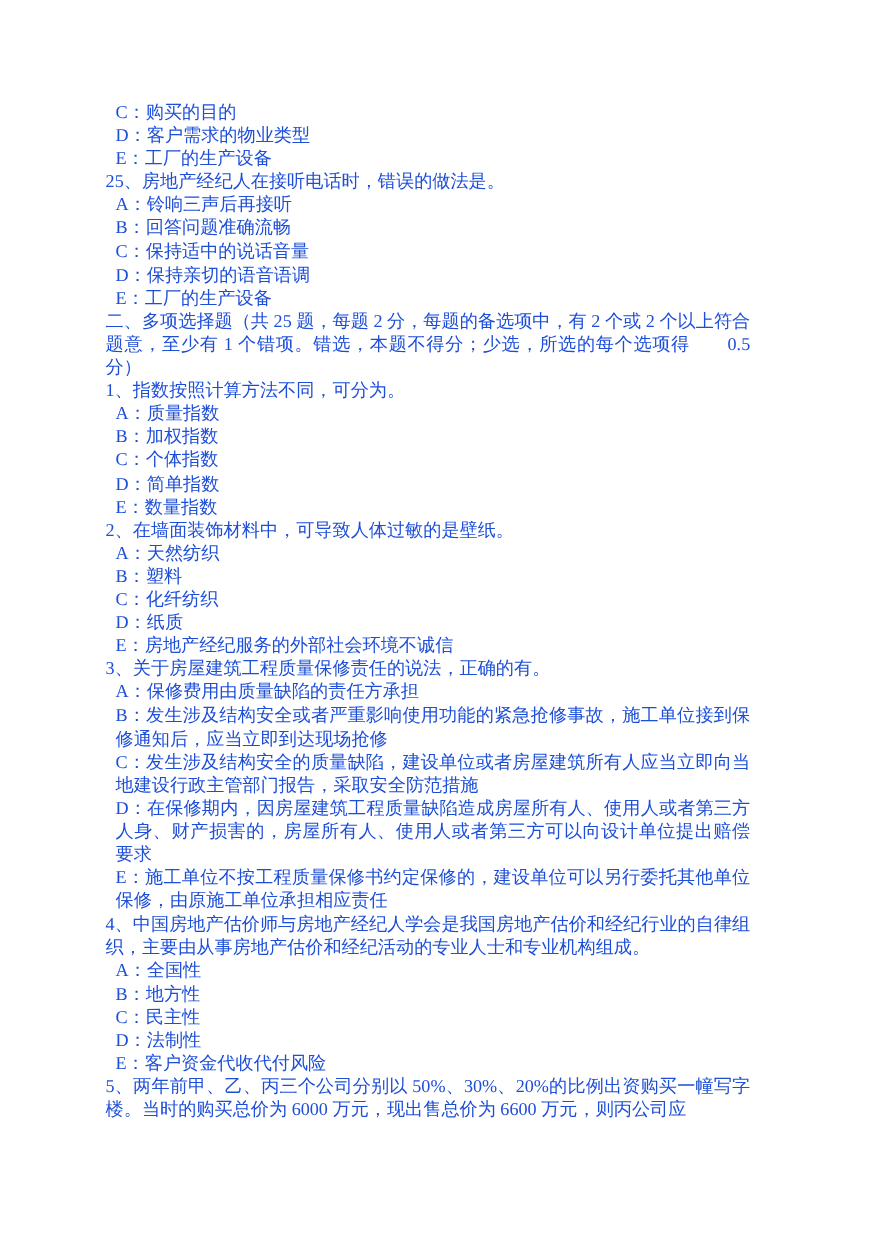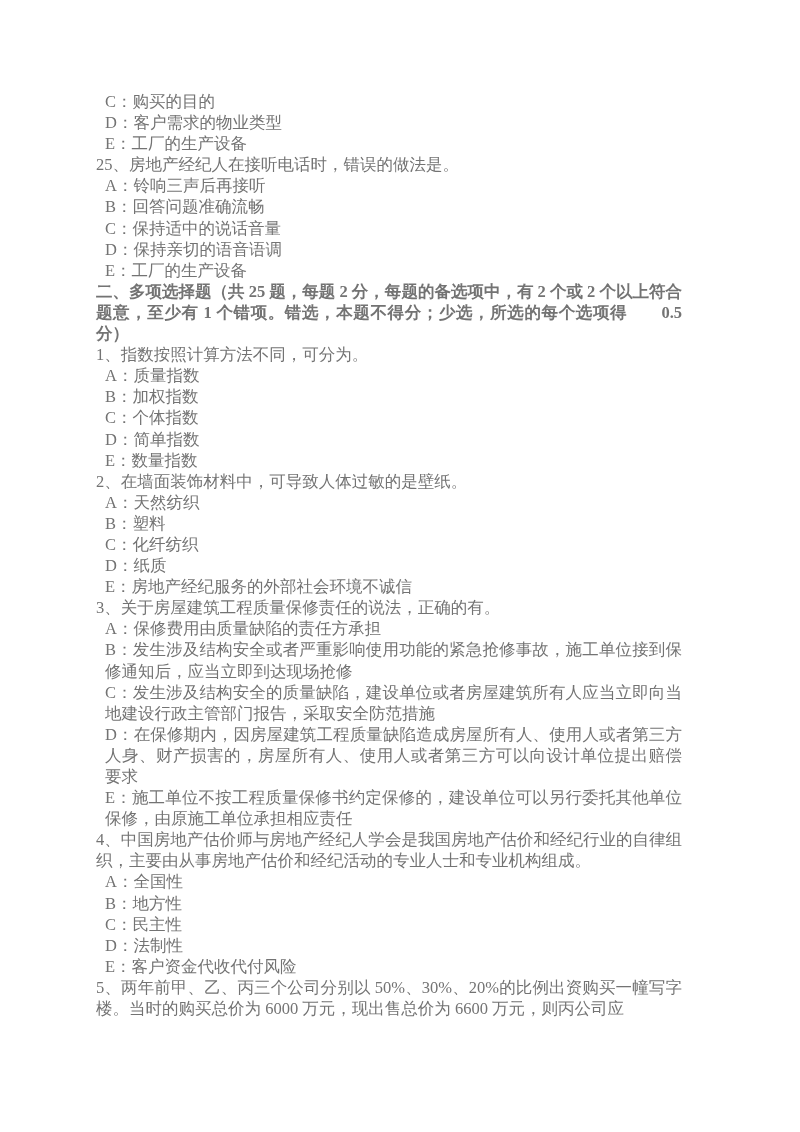--- a/index.html
+++ b/index.html
@@ -15,33 +15,33 @@
     overflow: hidden;
   }
   .doc {
     position: absolute;
     left: 96px;
     top: 91px;
     width: 586px;
     font-family: "Liberation Serif", "DejaVu Serif", serif;
     font-size: 16.5px;
     line-height: 21.1px;
-    color: #737373;
+    color: #1d4ed8;
     text-align: justify;
     white-space: pre-wrap;
   }
   .doc p {
     margin: 0;
     padding: 0;
   }
   .doc p.option {
     padding-left: 9px;
   }
   .doc p.section-header {
-    font-weight: bold;
+    font-weight: normal;
   }
 </style>
 </head>
 <body>
 
 <div class="page">
   <div class="doc" id="doc"><p class="option">C：购买的目的</p><p class="option">D：客户需求的物业类型</p><p class="option">E：工厂的生产设备</p><p class="question">25、房地产经纪人在接听电话时，错误的做法是。</p><p class="option">A：铃响三声后再接听</p><p class="option">B：回答问题准确流畅</p><p class="option">C：保持适中的说话音量</p><p class="option">D：保持亲切的语音语调</p><p class="option">E：工厂的生产设备</p><p class="section-header">二、多项选择题（共 25 题，每题 2 分，每题的备选项中，有 2 个或 2 个以上符合题意，至少有 1 个错项。错选，本题不得分；少选，所选的每个选项得　　0.5 分）</p><p class="question">1、指数按照计算方法不同，可分为。</p><p class="option">A：质量指数</p><p class="option">B：加权指数</p><p class="option">C：个体指数</p><p class="option">D：简单指数</p><p class="option">E：数量指数</p><p class="question">2、在墙面装饰材料中，可导致人体过敏的是壁纸。</p><p class="option">A：天然纺织</p><p class="option">B：塑料</p><p class="option">C：化纤纺织</p><p class="option">D：纸质</p><p class="option">E：房地产经纪服务的外部社会环境不诚信</p><p class="question">3、关于房屋建筑工程质量保修责任的说法，正确的有。</p><p class="option">A：保修费用由质量缺陷的责任方承担</p><p class="option">B：发生涉及结构安全或者严重影响使用功能的紧急抢修事故，施工单位接到保修通知后，应当立即到达现场抢修</p><p class="option">C：发生涉及结构安全的质量缺陷，建设单位或者房屋建筑所有人应当立即向当地建设行政主管部门报告，采取安全防范措施</p><p class="option">D：在保修期内，因房屋建筑工程质量缺陷造成房屋所有人、使用人或者第三方人身、财产损害的，房屋所有人、使用人或者第三方可以向设计单位提出赔偿要求</p><p class="option">E：施工单位不按工程质量保修书约定保修的，建设单位可以另行委托其他单位保修，由原施工单位承担相应责任</p><p class="question">4、中国房地产估价师与房地产经纪人学会是我国房地产估价和经纪行业的自律组织，主要由从事房地产估价和经纪活动的专业人士和专业机构组成。</p><p class="option">A：全国性</p><p class="option">B：地方性</p><p class="option">C：民主性</p><p class="option">D：法制性</p><p class="option">E：客户资金代收代付风险</p><p class="question">5、两年前甲、乙、丙三个公司分别以 50%、30%、20%的比例出资购买一幢写字楼。当时的购买总价为 6000 万元，现出售总价为 6600 万元，则丙公司应</p></div>
 </div>
 
 </body></html>

